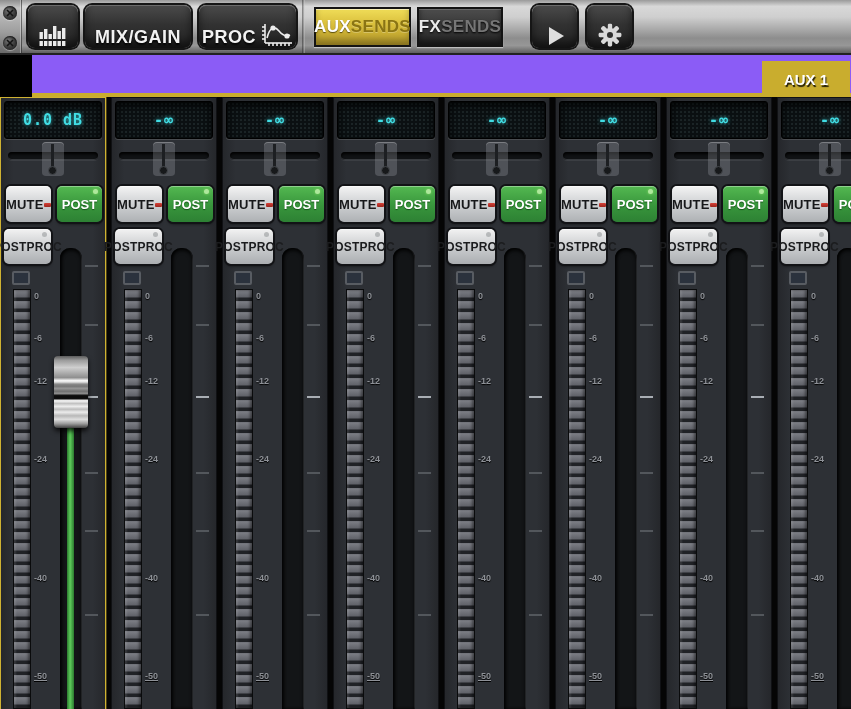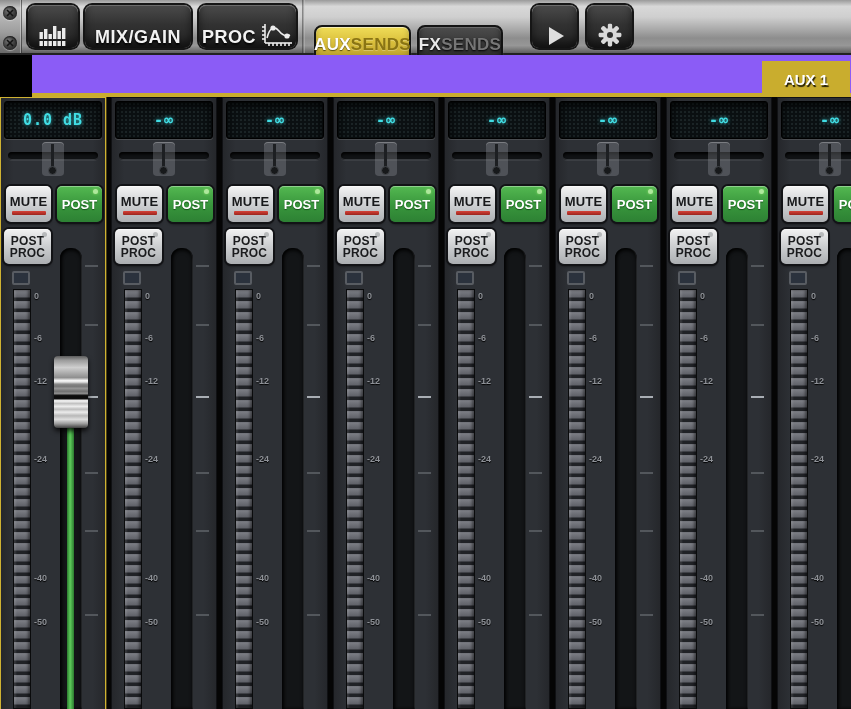--- a/index.html
+++ b/index.html
@@ -24,21 +24,21 @@
     box-shadow:0 0 0 2px #161616, 0 1px 1px 1px rgba(255,255,255,.4), inset 0 1px 0 rgba(255,255,255,.2), inset 0 -6px 8px rgba(0,0,0,.5);
     display:flex; align-items:flex-end; justify-content:center; cursor:pointer;
     color:#f2f2f2; font-weight:bold; }
   .tb-btn .lbl { font-size:18px; letter-spacing:.5px; text-shadow:0 2px 2px rgba(0,0,0,.9); }
   .btn-meter { left:28px; width:50px; }
   .btn-mixgain { left:85px; width:106px; }
   .btn-edit { left:199px; width:97px; gap:5px; }
   .tb-divider { position:absolute; left:302px; top:0; width:3px; height:53px;
     background:linear-gradient(to right, rgba(0,0,0,.45), rgba(255,255,255,.35)); }
 
-  .send-btn { position:absolute; top:25px; height:40px; border-radius:8px;
+  .send-btn { position:absolute; top:7px; height:40px; border-radius:0;
     border:2px solid #141414; display:flex; align-items:center; justify-content:center;
     font-size:17px; font-weight:bold; letter-spacing:.3px; cursor:pointer; }
   .btn-aux { left:314px; width:97px;
     background:linear-gradient(#f0dd58, #d8bd3a 45%, #b2972a);
     box-shadow:0 1px 1px rgba(255,255,255,.5), inset 0 1px 0 rgba(255,255,255,.55), inset 0 -5px 6px rgba(0,0,0,.25); }
   .btn-aux .p1 { color:#fff; text-shadow:0 1px 1px rgba(60,50,0,.8); }
   .btn-aux .p2 { color:#8a7413; text-shadow:0 1px 0 rgba(255,255,255,.25); }
   .btn-fx { left:417px; width:86px;
     background:linear-gradient(#4d4d4d, #383838 45%, #282828);
     box-shadow:0 1px 1px rgba(255,255,255,.45), inset 0 1px 0 rgba(255,255,255,.18), inset 0 -5px 6px rgba(0,0,0,.5); }
@@ -87,21 +87,21 @@
     box-shadow:0 1px 0 rgba(255,255,255,.07), inset 0 2px 3px #000, inset 0 -1px 0 #3a3d41; cursor:pointer; }
   .pan-handle { position:absolute; left:41px; top:44px; width:22px; height:34px;
     background:rgba(160,162,168,.30); border-radius:4px; cursor:grab;
     box-shadow:inset 0 1px 0 rgba(255,255,255,.25); }
   .pan-handle .line { position:absolute; left:9px; top:2px; width:3px; bottom:9px; background:#1d1f22; }
   .pan-handle .dot { position:absolute; left:6px; bottom:1px; width:9px; height:9px;
     border-radius:50%; background:#17191b; border:1px solid #45484d; }
 
   
   .btn-sm { position:absolute; height:36px; border-radius:5px; cursor:pointer;
-    display:flex; flex-direction:column; align-items:center; justify-content:center;
+    display:flex; flex-direction:row; align-items:center; justify-content:center;
     box-shadow:0 0 0 2px #121316, 0 2px 3px rgba(0,0,0,.7), inset 0 1px 0 rgba(255,255,255,.55); }
   .mute { left:5px; top:88px; width:45px;
     background:linear-gradient(#f4f4f4, #d2d4d6 45%, #aeb1b4); }
   .mute .t { color:#17181a; font-weight:bold; font-size:13px; letter-spacing:.2px; }
   .mute .bar { width:34px; height:4px; margin-top:2px; border-radius:1px;
     background:linear-gradient(#d64238, #9c251d); }
   .post { left:56px; top:88px; width:45px;
     background:linear-gradient(#54b951, #38953c 55%, #2d8134);
     box-shadow:0 0 0 2px #121316, 0 2px 3px rgba(0,0,0,.7), inset 0 1px 0 rgba(255,255,255,.35); }
   .post .t { color:#fff; font-weight:bold; font-size:13px; text-shadow:0 1px 1px rgba(0,40,0,.6); }
@@ -116,21 +116,21 @@
   .clip { position:absolute; left:11px; top:173px; width:18px; height:14px;
     background:#2b323d; border:2px solid #585c62; border-radius:2px; }
 
   
   .meter { position:absolute; left:12px; top:191px; bottom:0; width:18px;
     border:1px solid #0a0b0c; background:
       repeating-linear-gradient(to bottom, #6b6d74 0px, #7a7c83 1px, #606269 7px, #202226 8px, #202226 11px);
     box-shadow:inset 2px 0 2px rgba(255,255,255,.10), inset -2px 0 3px rgba(0,0,0,.45); }
   .mlabel { position:absolute; left:33px; width:26px; color:#8e9197; font-size:9px;
     font-weight:bold; text-shadow:0 1px 1px #000; }
-  .ml0{top:193px;} .ml1{top:235px;} .ml2{top:278px;} .ml3{top:356px;} .ml4{top:475px;} .ml5{top:519px;}
+  .ml0{top:193px;} .ml1{top:235px;} .ml2{top:278px;} .ml3{top:356px;} .ml4{top:475px;} .ml5{top:573px;text-decoration:underline;}
 
   
   .ftrack { position:absolute; left:59px; top:150px; bottom:0; width:22px;
     background:#131517; border-radius:10px 10px 0 0;
     box-shadow:inset 0 2px 4px #000, inset 2px 0 3px rgba(0,0,0,.7), inset -1px 0 0 #3a3d41; cursor:pointer; }
   .ftick { position:absolute; left:84px; width:13px; height:2px; background:#53575c; }
   .ft0{top:167px;} .ft1{top:226px;} .ft2{top:298px; background:#a9aeb4;} .ft3{top:374px;} .ft4{top:432px;} .ft5{top:516px;}
 
   .fknob { position:absolute; left:53px; top:258px; width:34px; height:72px;
     border-radius:4px; box-shadow:0 3px 5px rgba(0,0,0,.8); cursor:grab; overflow:hidden;

